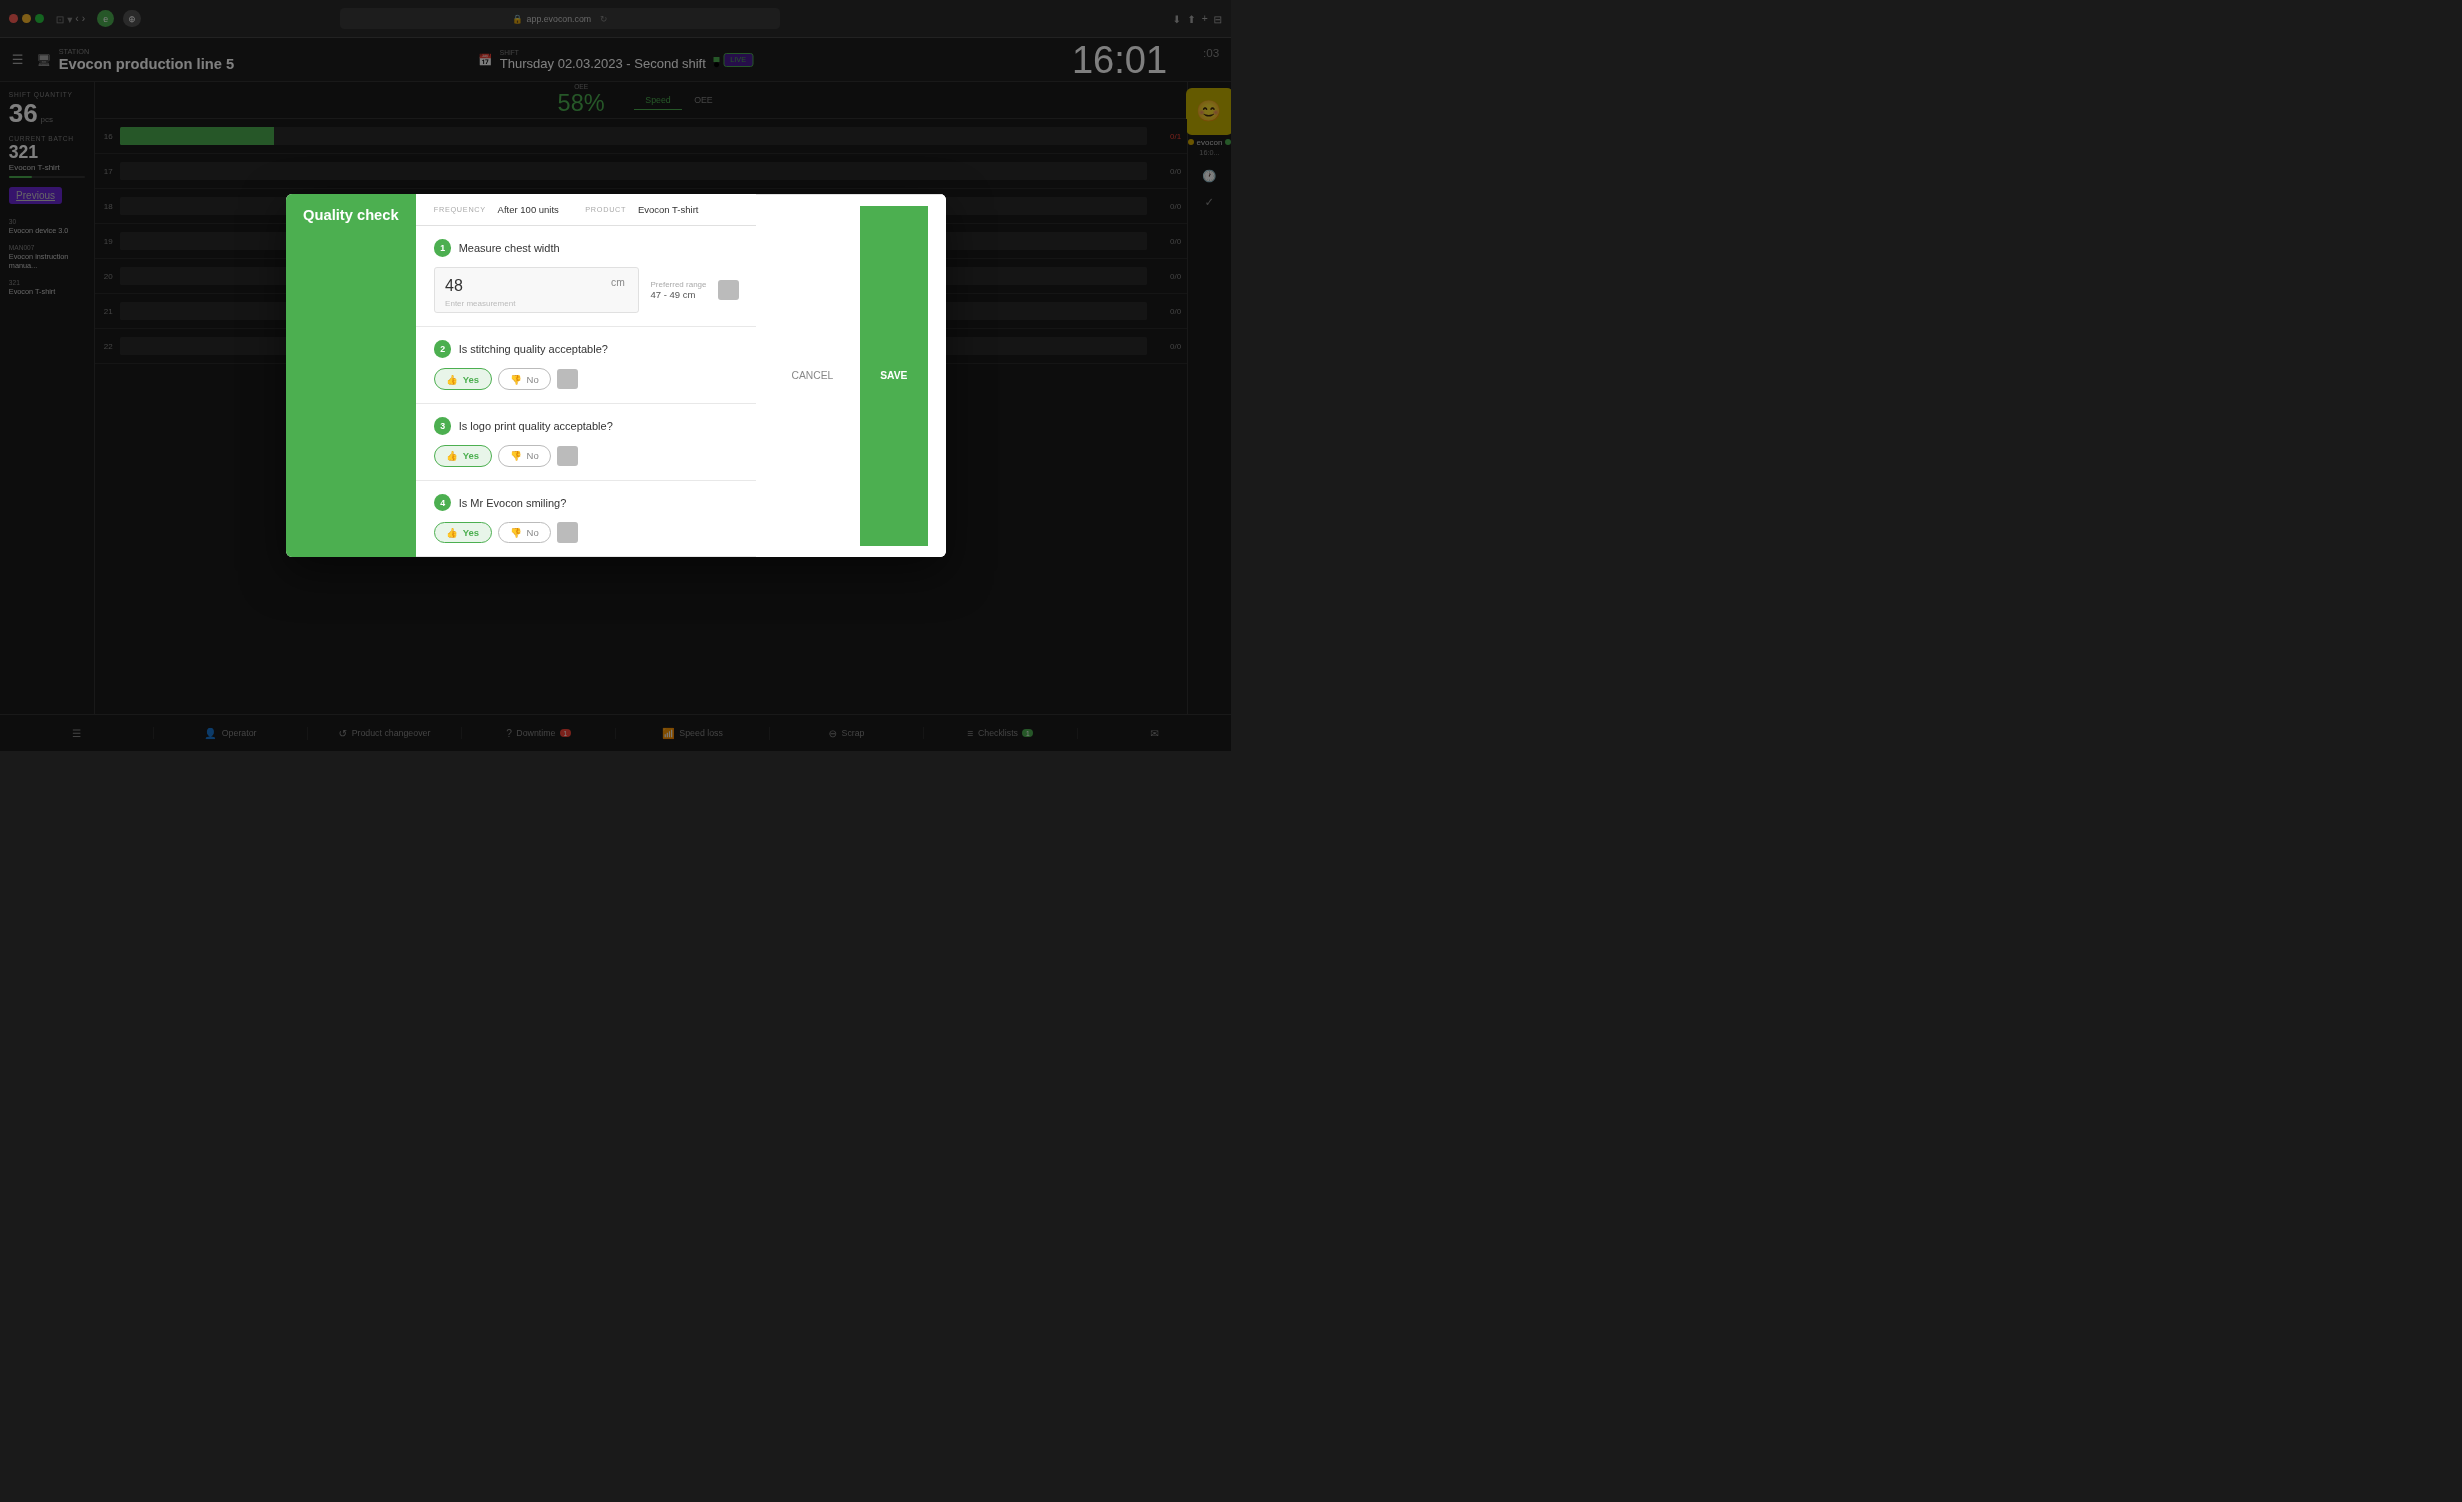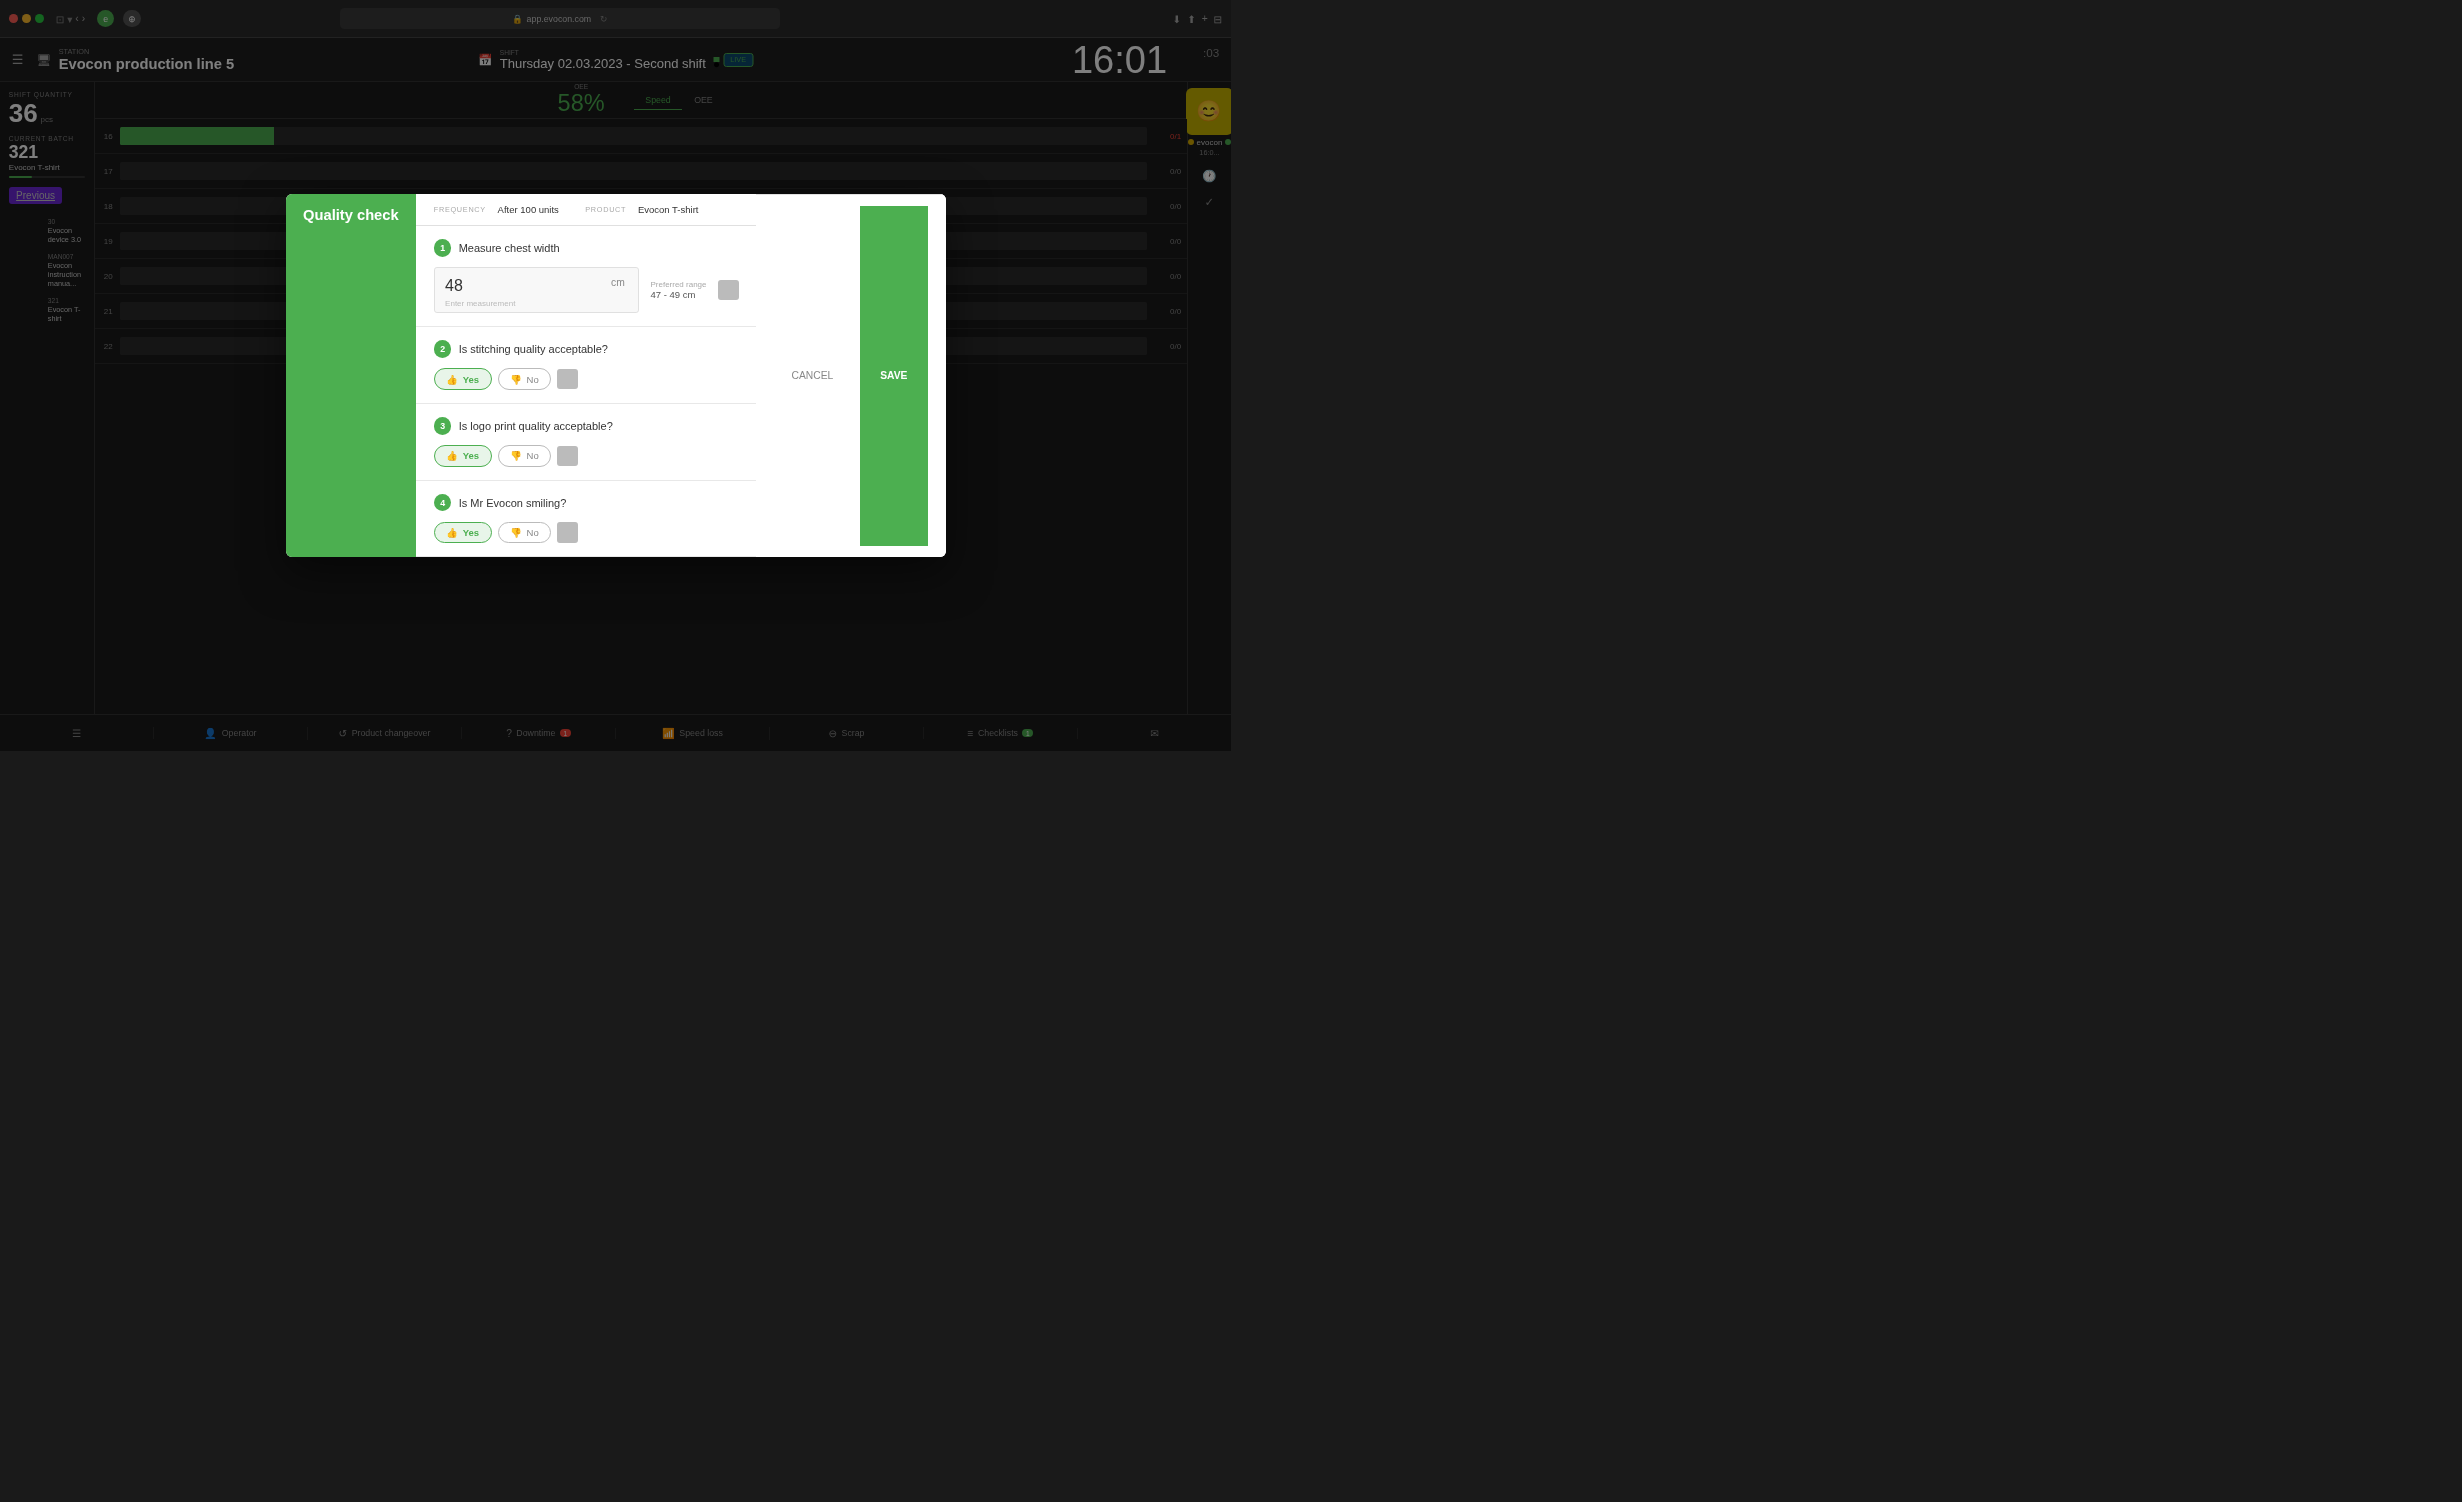--- a/index.html
+++ b/index.html
@@ -43,40 +43,40 @@
     }
     .station-info { display: flex; align-items: center; gap: 7.3px; }
     .menu-btn { color: #aaa; font-size: 13px; cursor: pointer; margin-right: 5.9px; }
     .monitor-icon { color: #aaa; font-size: 11.7px; }
     .station-label { font-size: 7.3px; color: #888; text-transform: uppercase; }
     .station-name { font-size: 14.7px; color: #fff; font-weight: 600; }
 
     .shift-info { position: absolute; left: 50%; transform: translateX(-50%); display: flex; align-items: center; gap: 7.3px; }
     .calendar-icon { color: #aaa; }
     .shift-name { font-size: 13px; color: #fff; }
-    .live-badge { background: #0c4a6e; color: #4caf50; font-size: 7.3px; padding: 1.5px 5.9px; border-radius: 2.9px; border: 0.7px solid #4caf50; }
+    .live-badge { background: #4c1d95; color: #4caf50; font-size: 7.3px; padding: 1.5px 5.9px; border-radius: 2.9px; border: 0.7px solid #4caf50; }
 
     .time-display { margin-left: auto; font-size: 38px; color: #fff; font-weight: 200; line-height: 1; }
     .time-seconds { font-size: 11.7px; color: #888; align-self: flex-start; margin-top: 5.9px; }
 
     
     .main-content { display: flex; flex: 1; overflow: hidden; }
     .left-sidebar { width: 95px; background: #1a1a1a; padding: 8.8px; border-right: 0.7px solid #333; flex-shrink: 0; }
 
     .shift-qty-label { font-size: 6.6px; color: #888; text-transform: uppercase; letter-spacing: 0.7px; }
     .shift-qty-value { font-size: 26px; color: #fff; font-weight: 700; }
     .shift-qty-unit { font-size: 8px; color: #888; }
     .current-batch-label { font-size: 6.6px; color: #888; text-transform: uppercase; letter-spacing: 0.7px; margin-top: 5.9px; }
     .batch-number { font-size: 17.6px; color: #fff; font-weight: 600; }
     .batch-name { font-size: 8px; color: #ccc; }
     .batch-progress { height: 2.2px; background: #333; border-radius: 1.5px; margin-top: 4.4px; }
     .batch-progress-fill { height: 100%; background: #4caf50; width: 30%; border-radius: 1.5px; }
     .prev-btn { margin-top: 8.8px; background: #6d28d9; color: #ccc; border: none; padding: 2.9px 7.3px; border-radius: 2.9px; font-size: 10px; cursor: pointer; text-decoration: underline; }
 
-    .batch-items { margin-top: 8.8px; margin-left: 39px; }
+    .batch-items { margin-top: 8.8px; }
     .batch-item { margin-bottom: 4.4px; }
     .batch-item-id { font-size: 6.6px; color: #888; }
     .batch-item-name { font-size: 7.3px; color: #ccc; }
 
     
     .center-area { flex: 1; display: flex; flex-direction: column; overflow: hidden; }
 
     
     .oee-strip {
       background: #1a1a1a;

